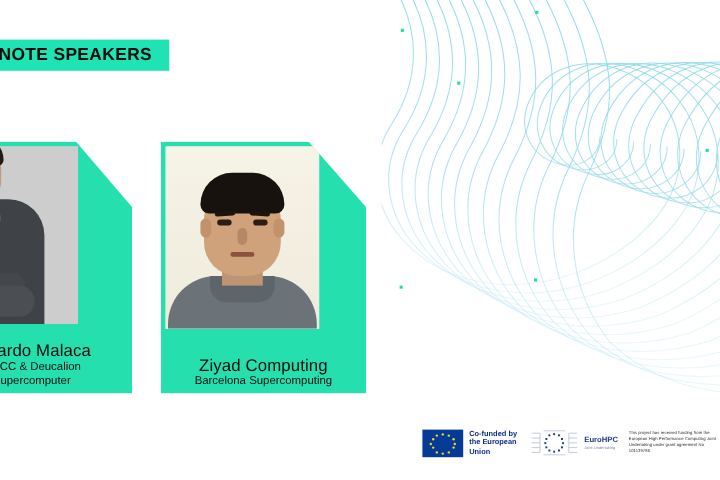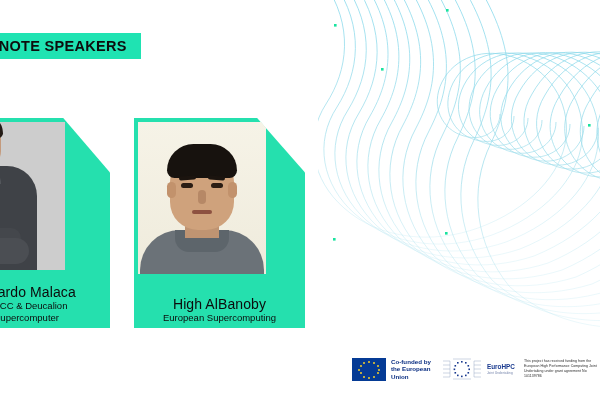--- a/index.html
+++ b/index.html
@@ -217,22 +217,22 @@
           <div class="hair"></div>
           <div class="brL"></div>
             <div class="brR"></div>
           <div class="eyeL"></div>
             <div class="eyeR"></div>
           <div class="nose"></div>
           <div class="mouth"></div>
         </div>
       </div>
       <div class="card-caption">
-        <div class="sp-name">High AlBanoby</div>
-        <div class="sp-affil">European Supercomputing</div>
+        <div class="sp-name">Ziyad Computing</div>
+        <div class="sp-affil">Barcelona Supercomputing</div>
       </div>
     </div>
 
   </div>
 
   <div class="footer">
 
     <div class="eu-logo">
       <div class="eu-flag">
         <span class="star" style="left:16px;top:3px"></span>

